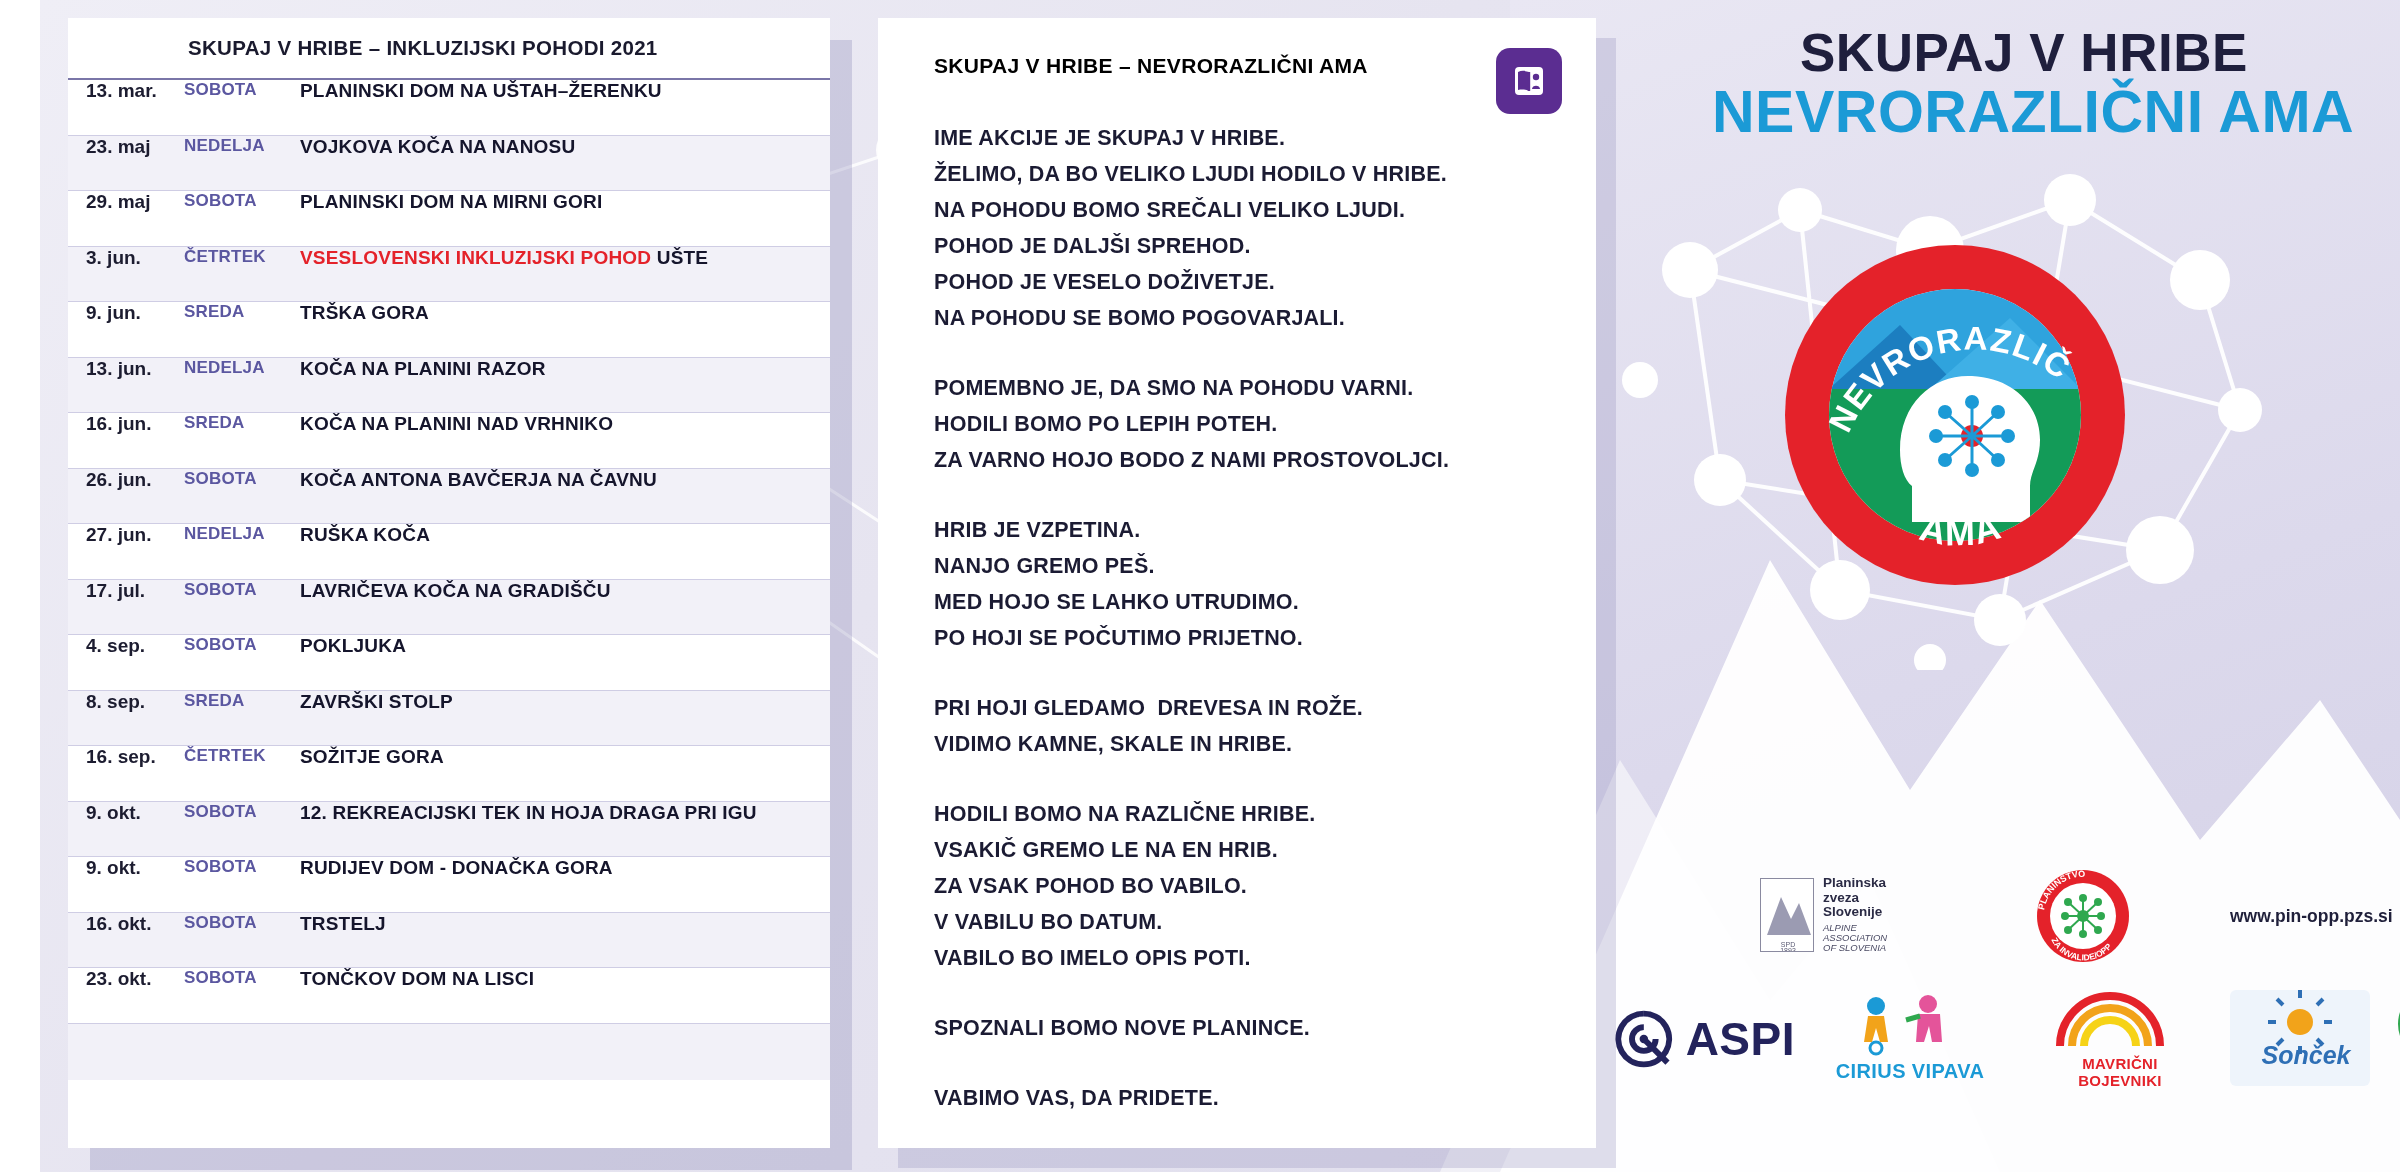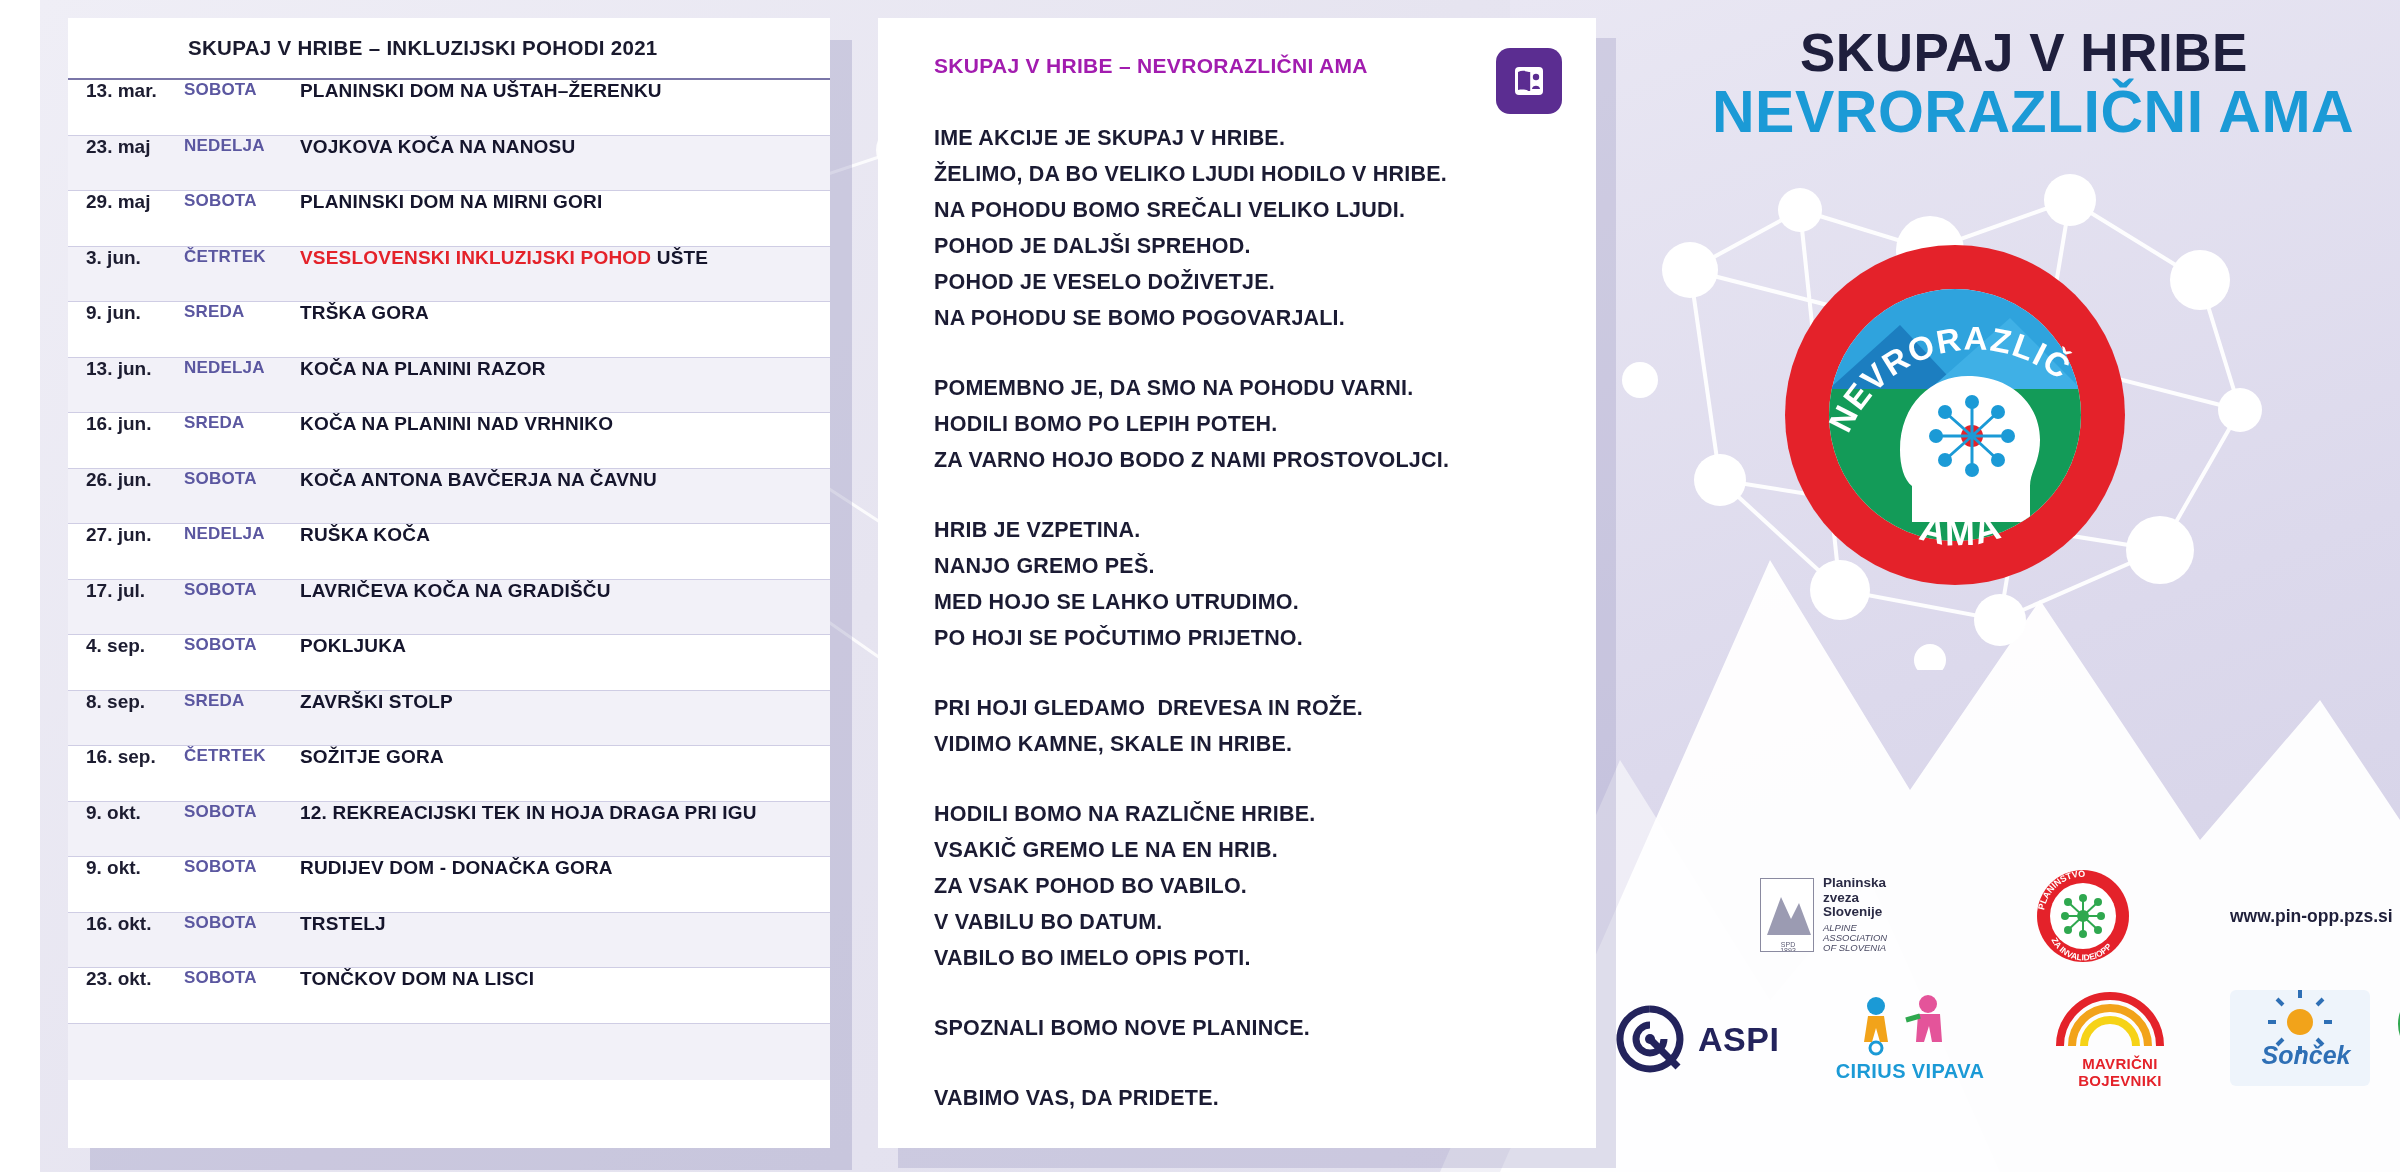--- a/index.html
+++ b/index.html
@@ -65,21 +65,21 @@
   .trow.empty { height: 56px; border-bottom: none; }
 
   
   .text-card {
     position: absolute; left: 838px; top: 18px; width: 718px; height: 1130px;
     background: #ffffff; z-index: 6;
     box-shadow: 20px 20px 0 0 rgba(150,145,190,0.30);
     padding: 36px 40px 0 56px;
   }
   .text-title {
-    font-size: 21px; font-weight: bold; color: #a21caf; letter-spacing: .3px;
+    font-size: 21px; font-weight: bold; color: #000000; letter-spacing: .3px;
     margin-bottom: 42px;
   }
   .para { margin-bottom: 34px; }
   .para p {
     font-size: 21.5px; font-weight: bold; color: #1b1b33;
     line-height: 36px; letter-spacing: .2px; white-space: pre;
   }
   .easyread-badge {
     position: absolute; right: 34px; top: 30px;
     width: 66px; height: 66px; border-radius: 14px;
@@ -108,21 +108,21 @@
   .pzs-txt { margin-left: 9px; line-height: 1.08; }
   .pzs-txt .l1 { font-size: 13.5px; font-weight: bold; color: #2b2b45; }
   .pzs-txt .l2 { font-size: 9.5px; font-style: italic; color: #4a4a63; margin-top: 3px; }
   .pin-opp { position: absolute; left: 440px; top: 6px; width: 150px; height: 100px; }
   .url {
     position: absolute; left: 650px; top: 46px;
     font-size: 17.5px; font-weight: bold; color: #1f1f3a; white-space: nowrap;
   }
   .logo-cell { position: absolute; }
   .aspi { left: 30px; top: 135px; width: 185px; height: 88px; display: flex; align-items: center; }
-  .aspi-txt { font-size: 34px; font-weight: bold; color: #23235c; margin-left: 8px; letter-spacing: .5px; }
+  .aspi-txt { font-size: 46px; font-weight: bold; color: #23235c; margin-left: 8px; letter-spacing: .5px; }
   .cirius { left: 230px; top: 130px; width: 200px; height: 100px; }
   .cirius-txt { font-size: 20px; font-weight: bold; color: #1b9ad6; text-align: center; letter-spacing: .4px; }
   .mavricni { left: 450px; top: 132px; width: 180px; height: 96px; }
   .mav-txt { text-align: center; font-size: 15px; font-weight: bold; color: #e4222a; line-height: 1.1; letter-spacing: .3px; }
   .soncek { left: 650px; top: 130px; width: 140px; height: 96px; background: #eef4fb; border-radius: 6px; position: relative; }
   .soncek-txt { position: absolute; left: 0; right: 0; bottom: 16px; text-align: center; font-size: 25px; font-weight: bold; color: #2e6fb5; font-style: italic; padding-left: 12px; }
   .sozitje { left: 800px; top: 130px; width: 140px; height: 96px; }
   .soz-txt { text-align: center; font-size: 17px; font-weight: bold; color: #127a4b; letter-spacing: .5px; }
 </style>
 </head>

